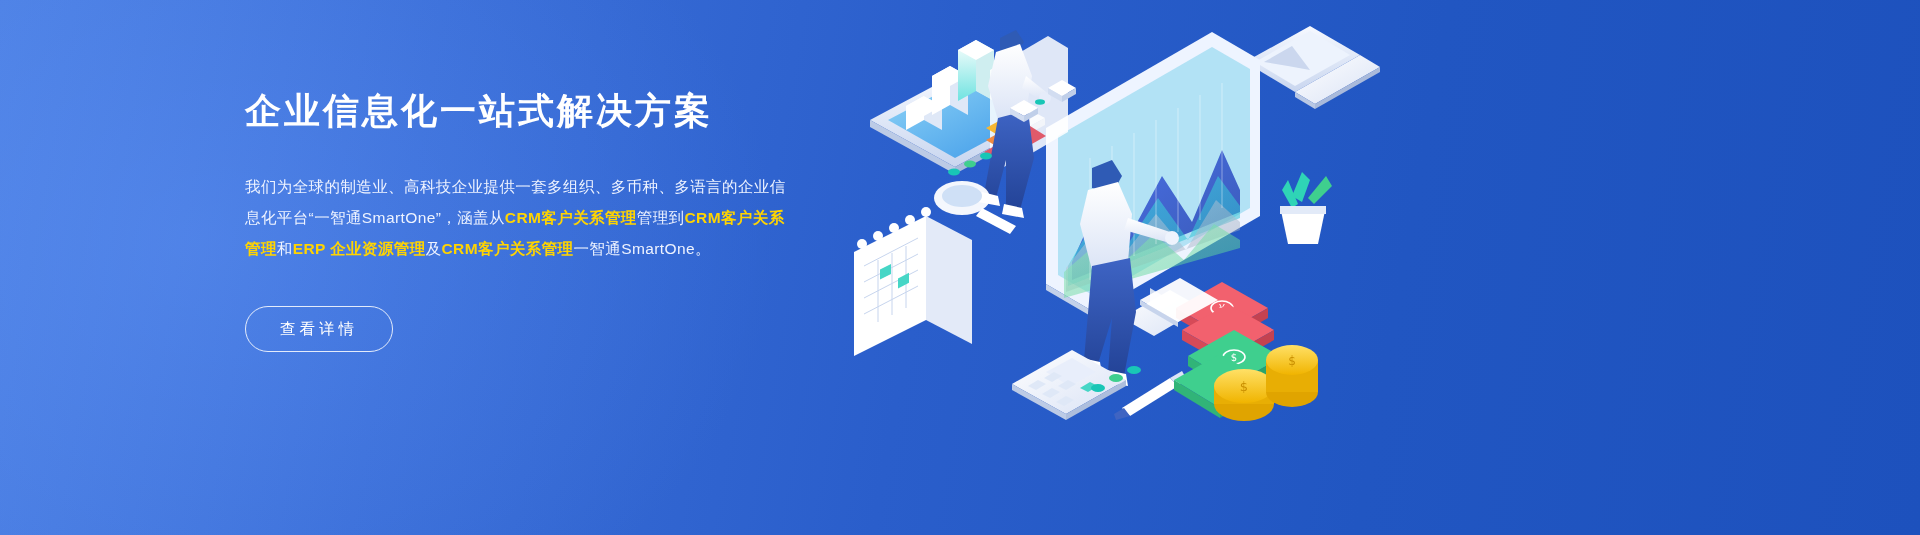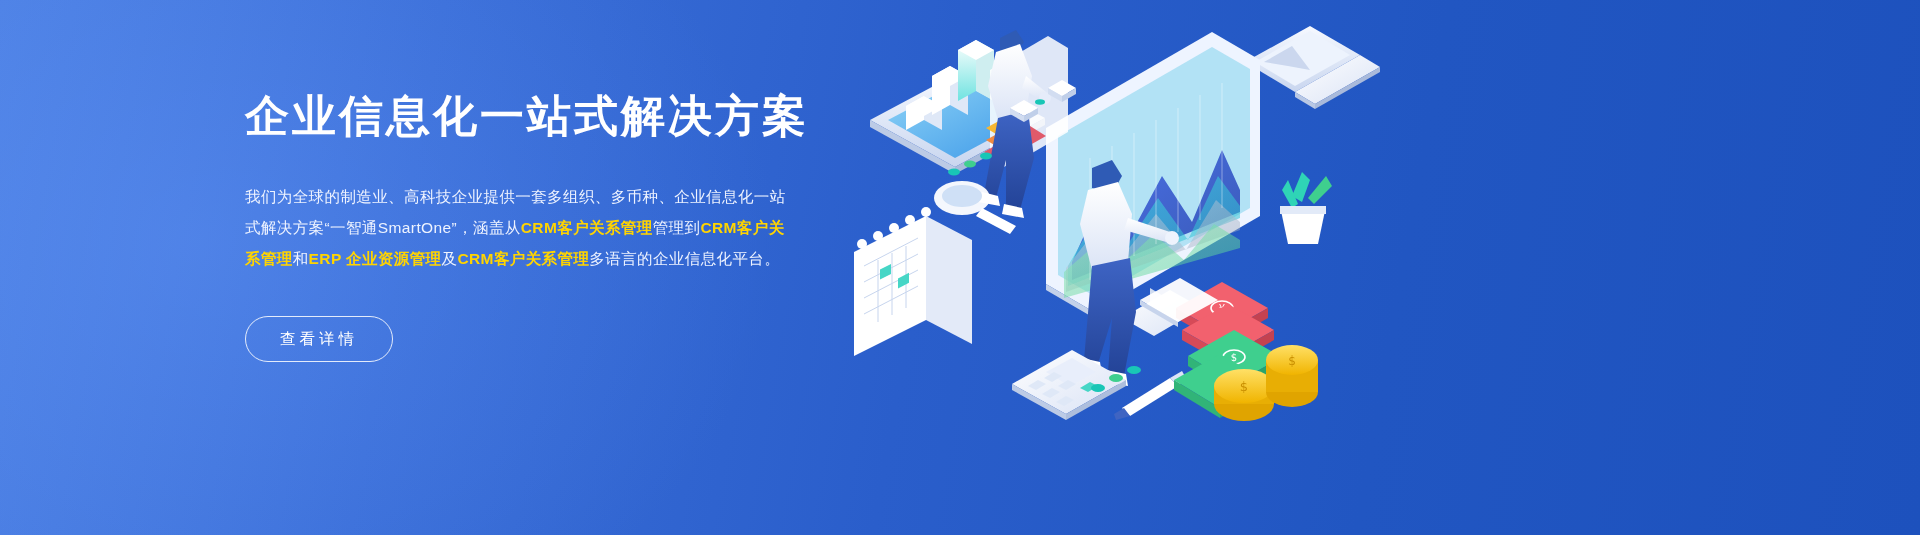--- a/index.html
+++ b/index.html
@@ -14,21 +14,21 @@
   }
   .banner:before{
     content:"";position:absolute;inset:0;
     background:radial-gradient(ellipse 900px 700px at 10% 45%, rgba(110,160,255,.30), rgba(110,160,255,0) 65%);
     pointer-events:none;
   }
 
   
   .text-col{position:absolute;left:245px;top:88px;width:600px;z-index:20;}
   .hero-title{
-    margin:0;color:#ffffff;font-size:44px;font-weight:700;
+    margin:0;color:#ffffff;font-size:36px;font-weight:700;
     letter-spacing:3px;line-height:1.25;white-space:nowrap;
   }
   .hero-para{
     margin:38px 0 0 0;color:#eef3ff;font-size:15.5px;line-height:2.0;
     letter-spacing:.4px;max-width:552px;font-weight:400;
   }
   .hl{color:#ffd400;font-weight:700;}
   .cta{
     display:inline-block;margin-top:42px;
     padding:0 34px;height:46px;line-height:44px;
@@ -44,21 +44,21 @@
 </style>
 </head>
 <body>
 
 <div class="banner">
 
   <div class="text-col">
 
     <h1 class="hero-title">企业信息化一站式解决方案</h1>
 
-    <p class="hero-para"><span>我们为全球的制造业、高科技企业提供一套多组织、多币种、企业信息化一站式解决方案“一智通SmartOne”，涵盖从</span><span class="hl">CRM客户关系管理</span><span>管理到</span><span class="hl">CRM客户关系管理</span><span>和</span><span class="hl">ERP 企业资源管理</span><span>及</span><span class="hl">CRM客户关系管理</span><span>多语言的企业信息化平台。</span></p>
+    <p class="hero-para"><span>我们为全球的制造业、高科技企业提供一套多组织、多币种、多语言的企业信息化平台“一智通SmartOne”，涵盖从</span><span class="hl">CRM客户关系管理</span><span>管理到</span><span class="hl">CRM客户关系管理</span><span>和</span><span class="hl">ERP 企业资源管理</span><span>及</span><span class="hl">CRM客户关系管理</span><span>一智通SmartOne。</span></p>
 
     <div class="cta">查看详情</div>
   </div>
 
   <div class="illus">
     <svg viewBox="0 0 560 535" xmlns="http://www.w3.org/2000/svg">
       <defs>
         <linearGradient id="gWhite" x1="0" y1="0" x2="1" y2="1">
           <stop offset="0" stop-color="#ffffff"></stop>
             <stop offset="1" stop-color="#d9e2f5"></stop>

